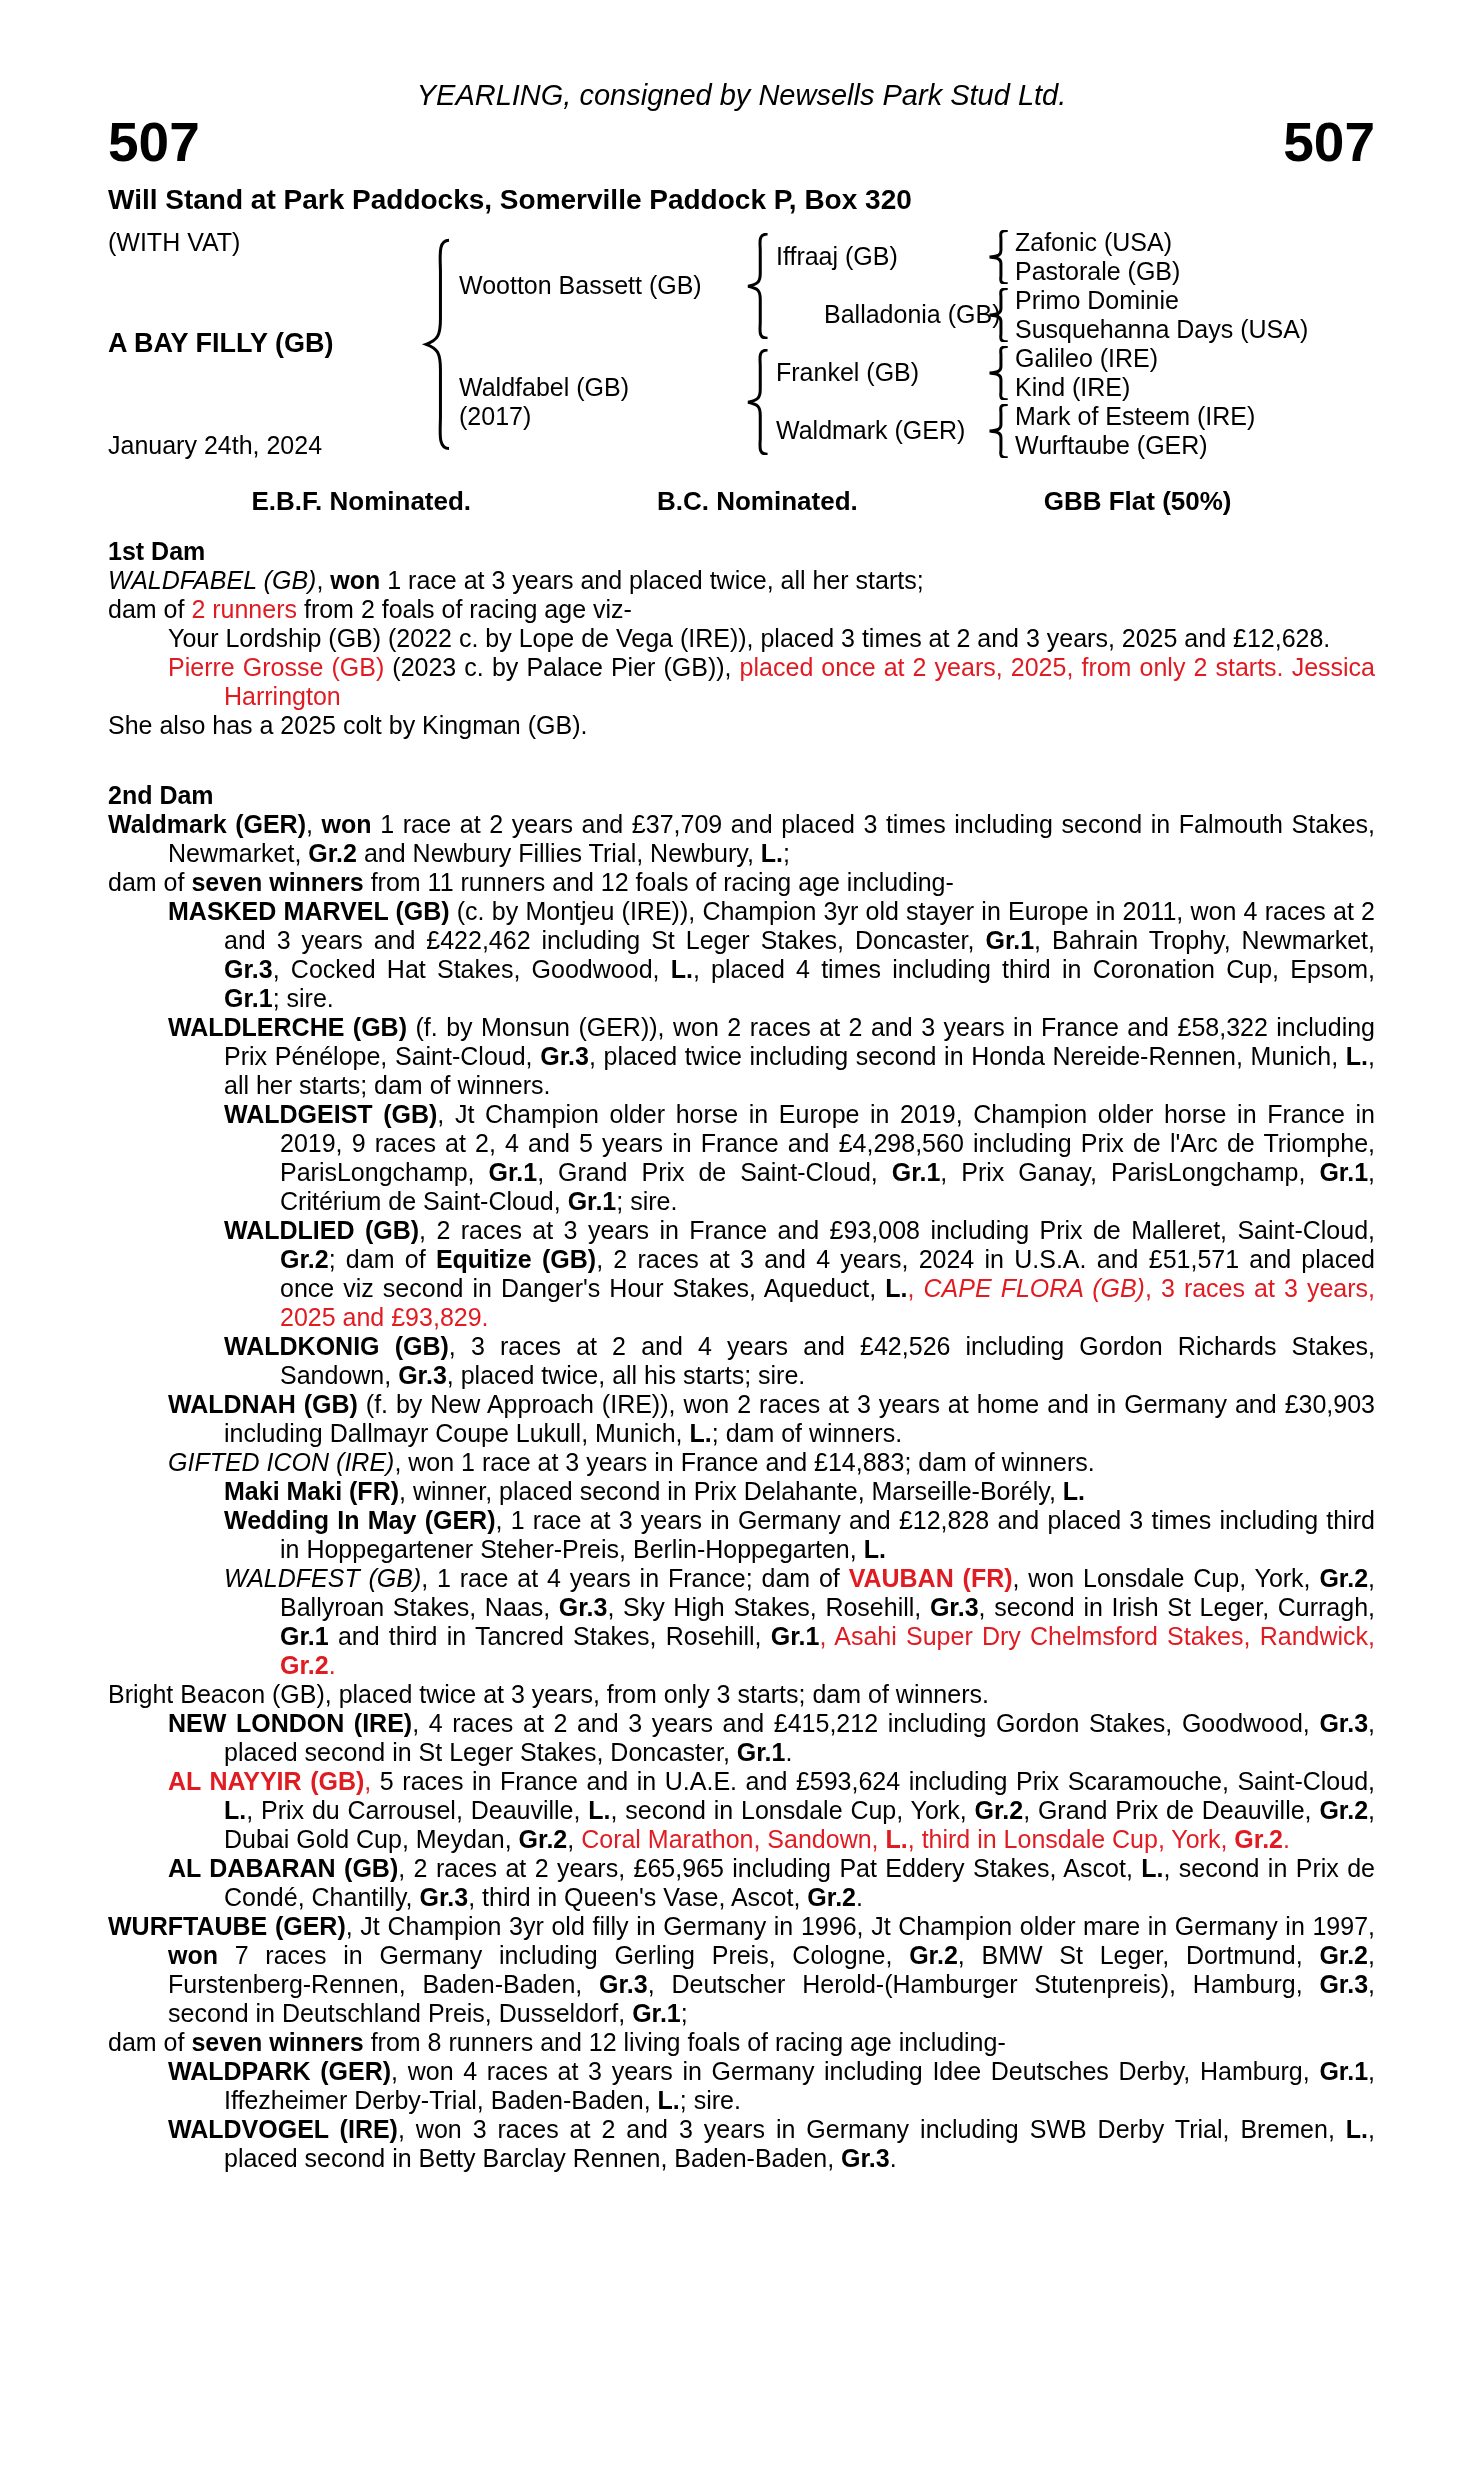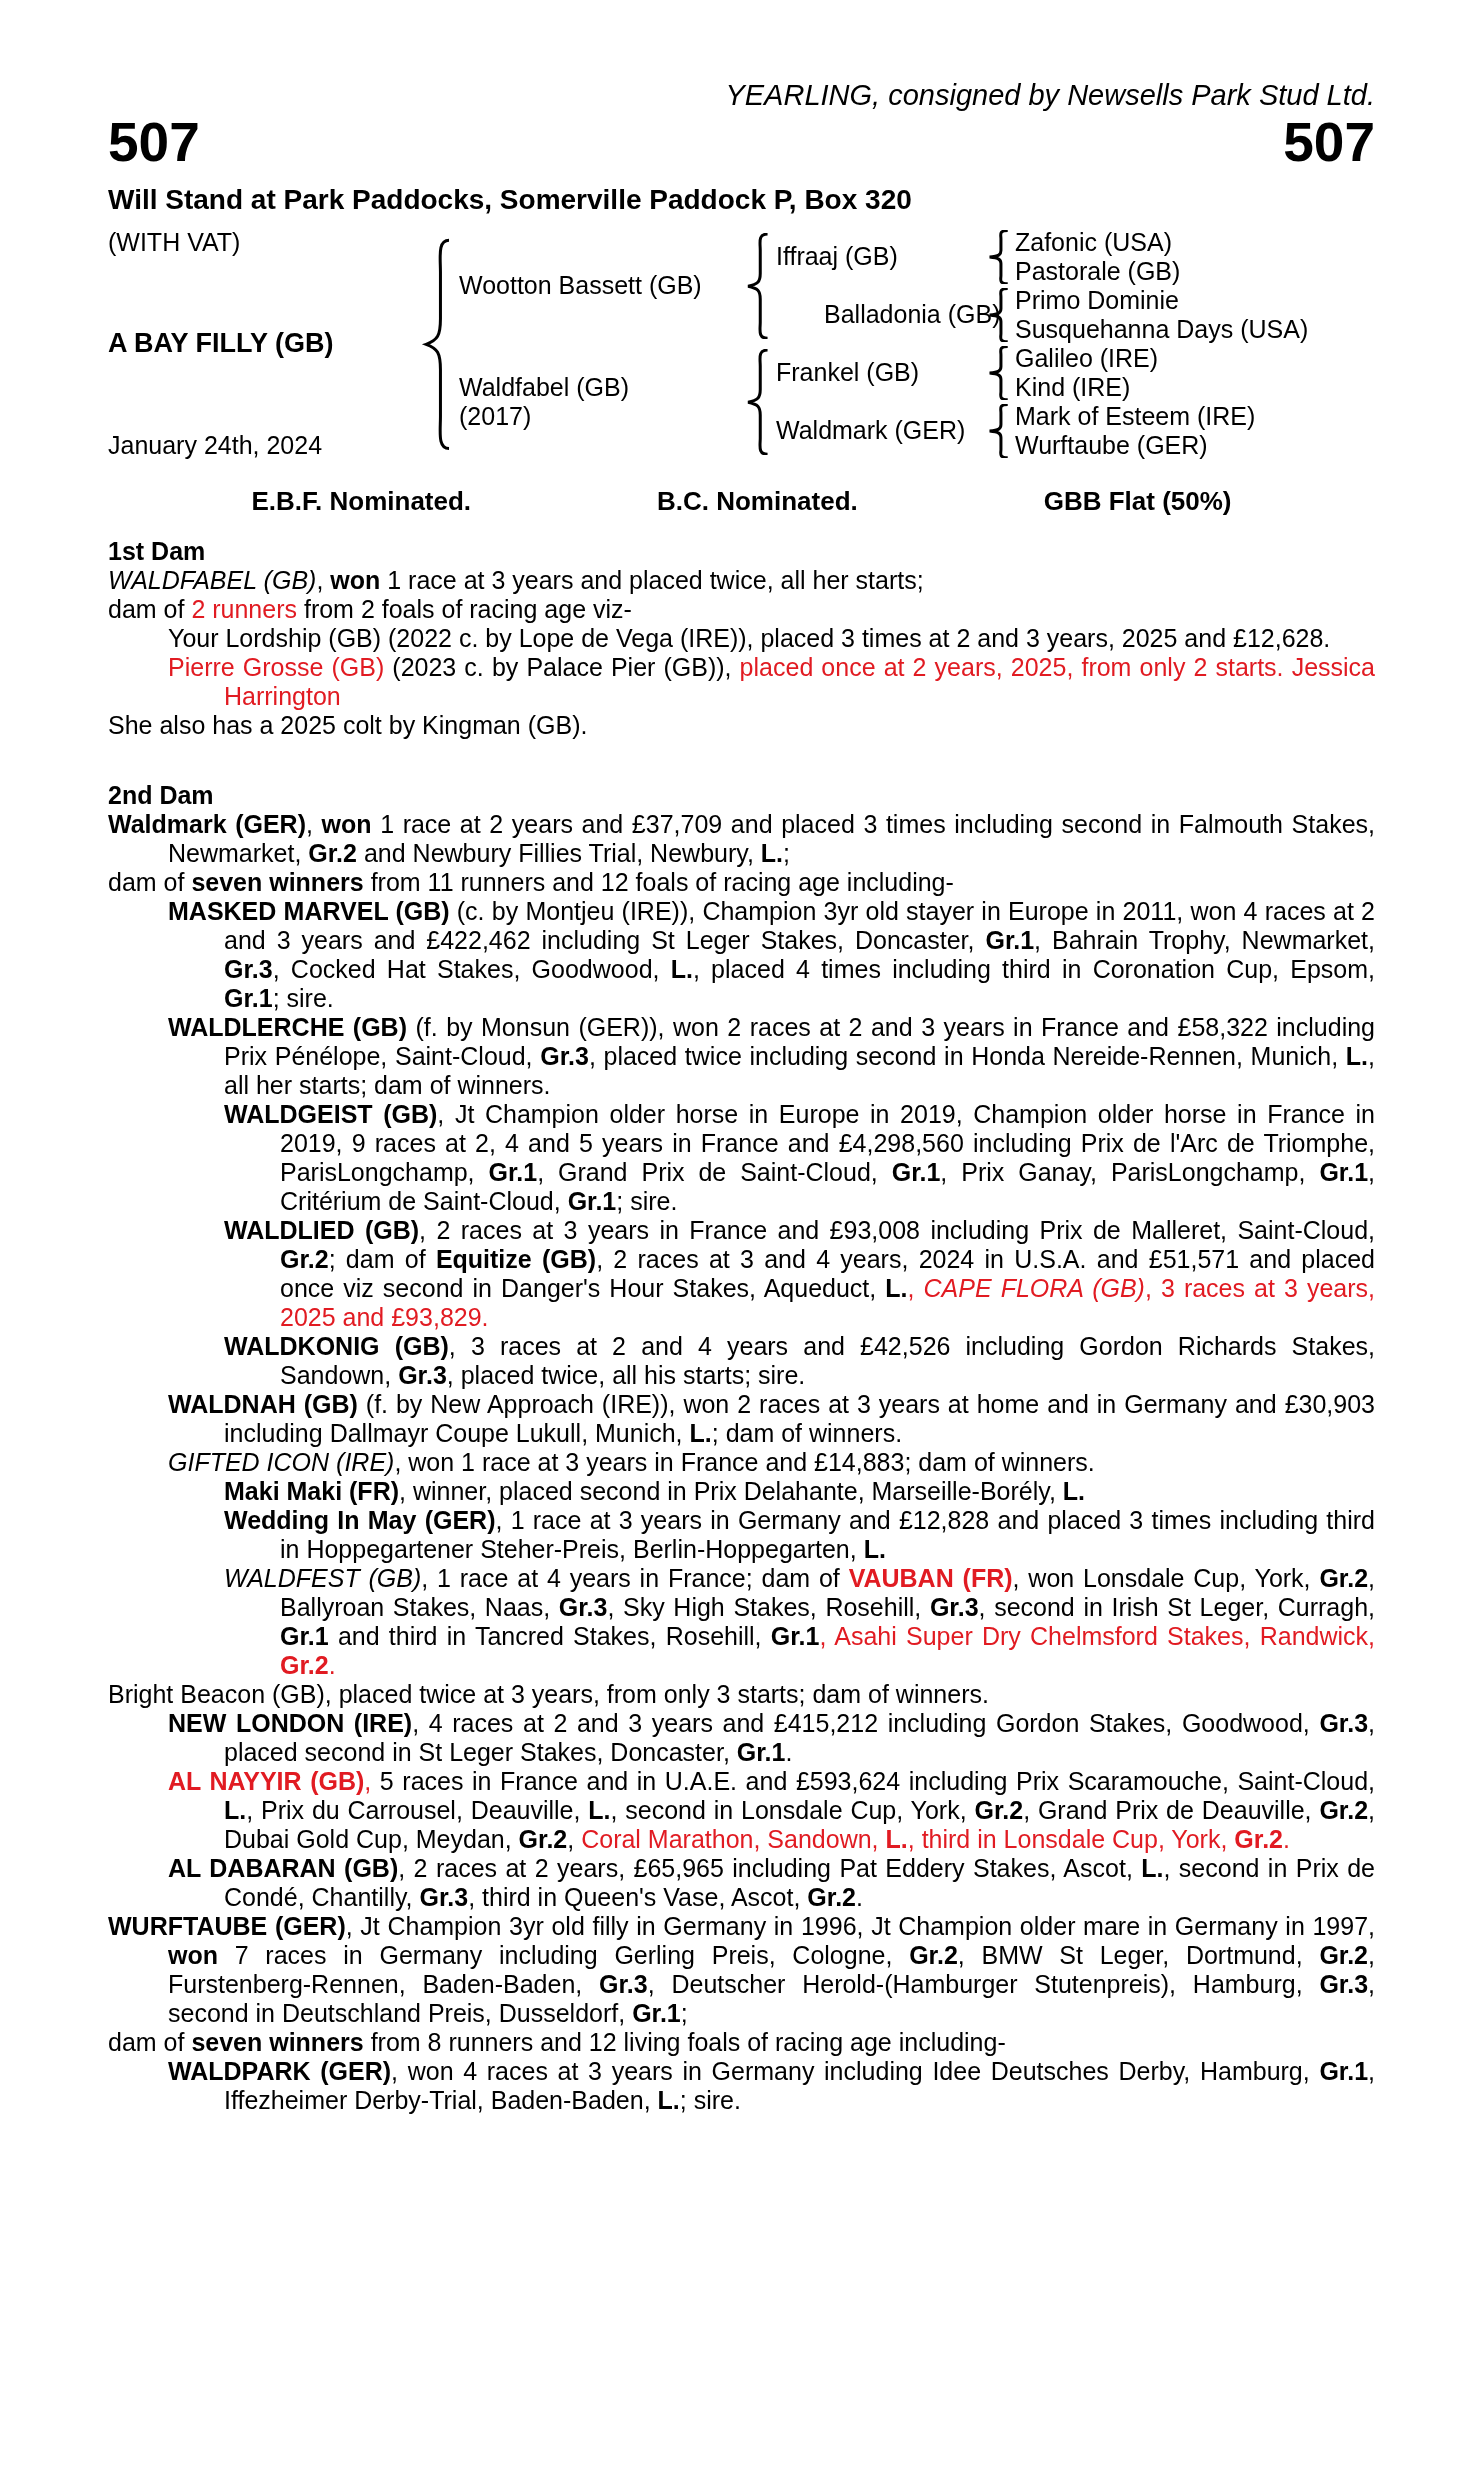--- a/index.html
+++ b/index.html
@@ -3,21 +3,21 @@
 <meta charset="utf-8">
 <style>
   html,body{margin:0;padding:0;}
   body{
     width:1483px;height:2472px;box-sizing:border-box;overflow:hidden;
     background:#ffffff;color:#000000;
     font-family:"Liberation Sans",sans-serif;
     font-size:25px;line-height:29px;
     padding:79px 108px 0 108px;
   }
-  .consignor{text-align:right;font-style:italic;font-size:29px;line-height:33px;}
+  .consignor{text-align:center;font-style:italic;font-size:29px;line-height:33px;}
   .lot-row{display:flex;justify-content:space-between;align-items:center;
     font-weight:bold;font-size:55px;line-height:56px;margin-top:1.9px;}
   .stand{font-weight:bold;font-size:28px;line-height:33px;margin-top:13.5px;}
 
   
   .pedigree{display:grid;grid-template-columns:309px 42px 282px 35px 208px 31px auto;
     grid-auto-rows:29px;margin-top:11.6px;font-size:25px;}
   .pc{display:flex;flex-direction:column;justify-content:center;}
   .pc div{white-space:nowrap;}
   .subject-name{font-weight:bold;font-size:27px;}
@@ -171,14 +171,15 @@
     <div class="para ind2"><span class="b">Maki Maki (FR)</span><span>, winner, placed second in Prix Delahante, Marseille-Borély, </span><span class="b">L.</span></div>
     <div class="para ind2"><span class="b">Wedding In May (GER)</span><span>, 1 race at 3 years in Germany and £12,828 and placed 3 times including third in Hoppegartener Steher-Preis, Berlin-Hoppegarten, </span><span class="b">L.</span></div>
     <div class="para ind2"><span class="i">WALDFEST (GB)</span><span>, 1 race at 4 years in France; dam of </span><span class="b r">VAUBAN (FR)</span><span>, won Lonsdale Cup, York, </span><span class="b">Gr.2</span><span>, Ballyroan Stakes, Naas, </span><span class="b">Gr.3</span><span>, Sky High Stakes, Rosehill, </span><span class="b">Gr.3</span><span>, second in Irish St Leger, Curragh, </span><span class="b">Gr.1</span><span> and third in Tancred Stakes, Rosehill, </span><span class="b">Gr.1</span><span class="r">, Asahi Super Dry Chelmsford Stakes, Randwick, </span><span class="b r">Gr.2</span><span class="r">.</span></div>
     <div class="para ind0"><span>Bright Beacon (GB), placed twice at 3 years, from only 3 starts; dam of winners.</span></div>
     <div class="para ind1"><span class="b">NEW LONDON (IRE)</span><span>, 4 races at 2 and 3 years and £415,212 including Gordon Stakes, Goodwood, </span><span class="b">Gr.3</span><span>, placed second in St Leger Stakes, Doncaster, </span><span class="b">Gr.1</span><span>.</span></div>
     <div class="para ind1"><span class="b r">AL NAYYIR (GB)</span><span class="r">,</span><span> 5 races in France and in U.A.E. and £593,624 including Prix Scaramouche, Saint-Cloud, </span><span class="b">L.</span><span>, Prix du Carrousel, Deauville, </span><span class="b">L.</span><span>, second in Lonsdale Cup, York, </span><span class="b">Gr.2</span><span>, Grand Prix de Deauville, </span><span class="b">Gr.2</span><span>, Dubai Gold Cup, Meydan, </span><span class="b">Gr.2</span><span>, </span><span class="r">Coral Marathon, Sandown, </span><span class="b r">L.</span><span class="r">, third in Lonsdale Cup, York, </span><span class="b r">Gr.2</span><span class="r">.</span></div>
     <div class="para ind1"><span class="b">AL DABARAN (GB)</span><span>, 2 races at 2 years, £65,965 including Pat Eddery Stakes, Ascot, </span><span class="b">L.</span><span>, second in Prix de Condé, Chantilly, </span><span class="b">Gr.3</span><span>, third in Queen's Vase, Ascot, </span><span class="b">Gr.2</span><span>.</span></div>
     <div class="para ind0"><span class="b">WURFTAUBE (GER)</span><span>, Jt Champion 3yr old filly in Germany in 1996, Jt Champion older mare in Germany in 1997, </span><span class="b">won</span><span> 7 races in Germany including Gerling Preis, Cologne, </span><span class="b">Gr.2</span><span>, BMW St Leger, Dortmund, </span><span class="b">Gr.2</span><span>, Furstenberg-Rennen, Baden-Baden, </span><span class="b">Gr.3</span><span>, Deutscher Herold-(Hamburger Stutenpreis), Hamburg, </span><span class="b">Gr.3</span><span>, second in Deutschland Preis, Dusseldorf, </span><span class="b">Gr.1</span><span>;</span></div>
     <div class="para ind0"><span>dam of </span><span class="b">seven winners</span><span> from 8 runners and 12 living foals of racing age including-</span></div>
     <div class="para ind1"><span class="b">WALDPARK (GER)</span><span>, won 4 races at 3 years in Germany including Idee Deutsches Derby, Hamburg, </span><span class="b">Gr.1</span><span>, Iffezheimer Derby-Trial, Baden-Baden, </span><span class="b">L.</span><span>; sire.</span></div>
+    <div class="para ind1"><span class="b">WALDVOGEL (IRE)</span><span>, won 3 races at 2 and 3 years in Germany including SWB Derby Trial, Bremen, </span><span class="b">L.</span><span>, placed second in Betty Barclay Rennen, Baden-Baden, </span><span class="b">Gr.3</span><span>.</span></div>
   </div>
 
 
 </body></html>

